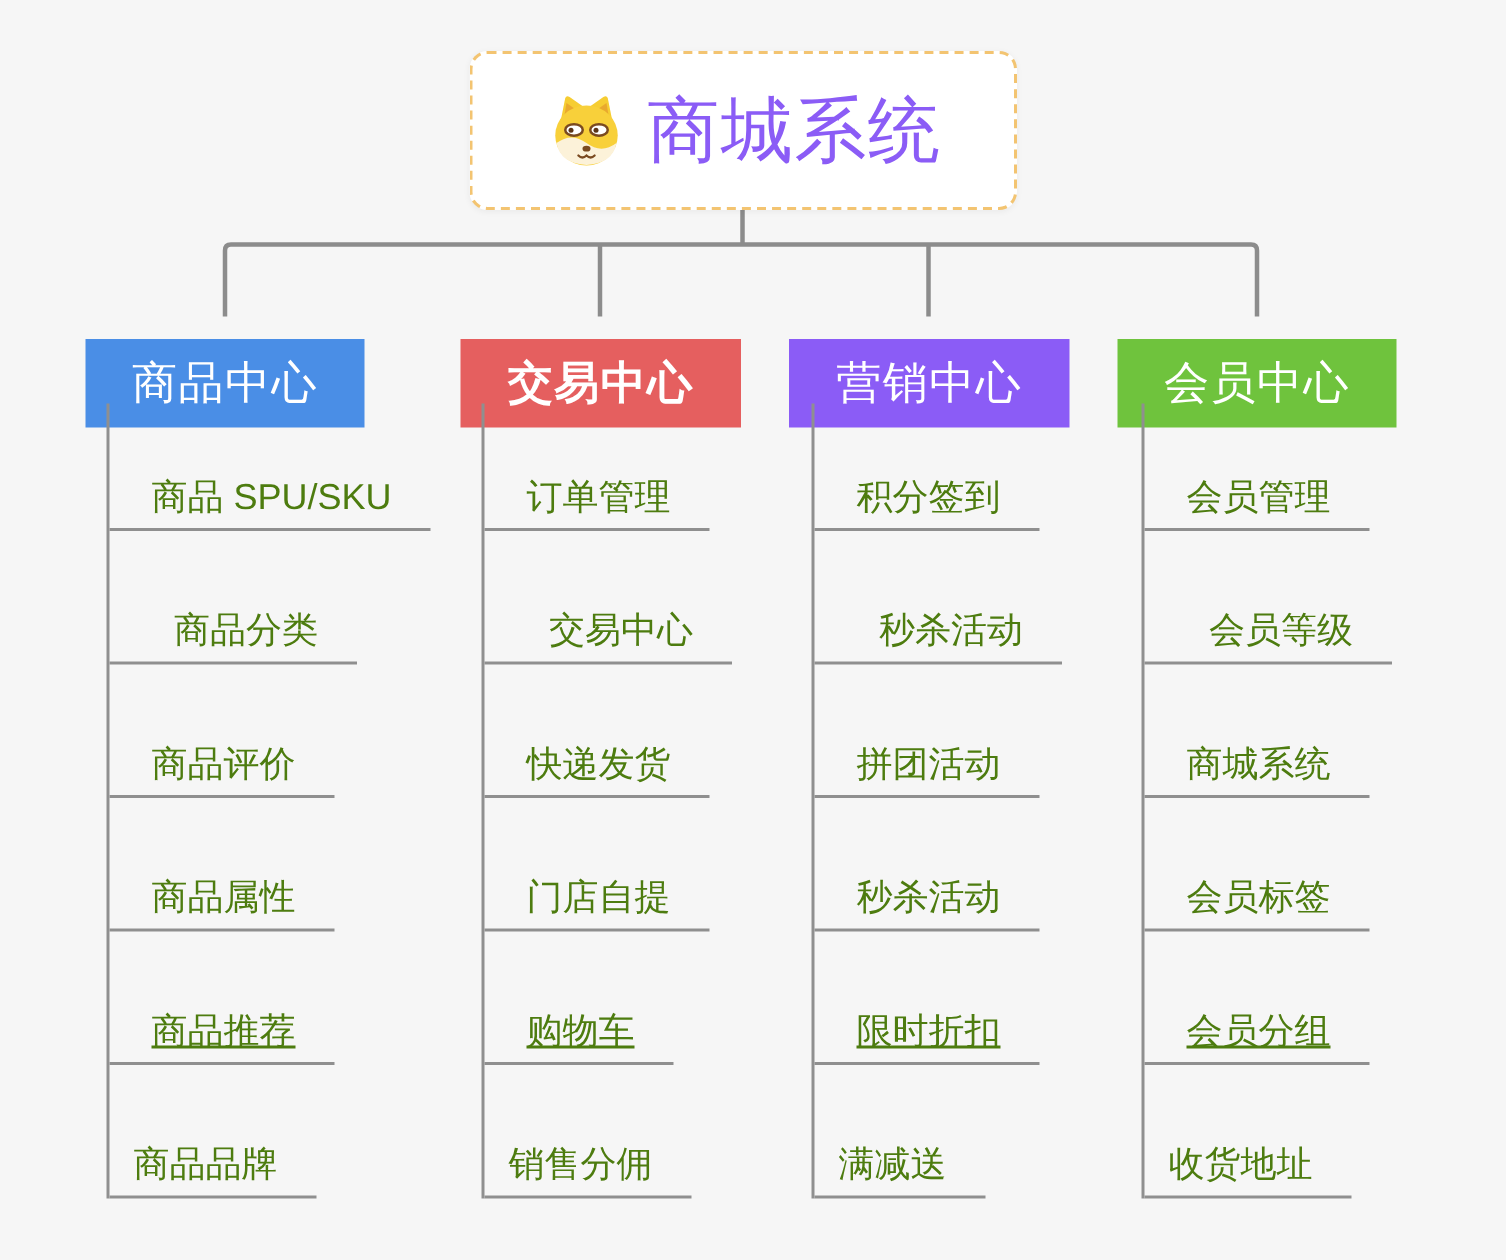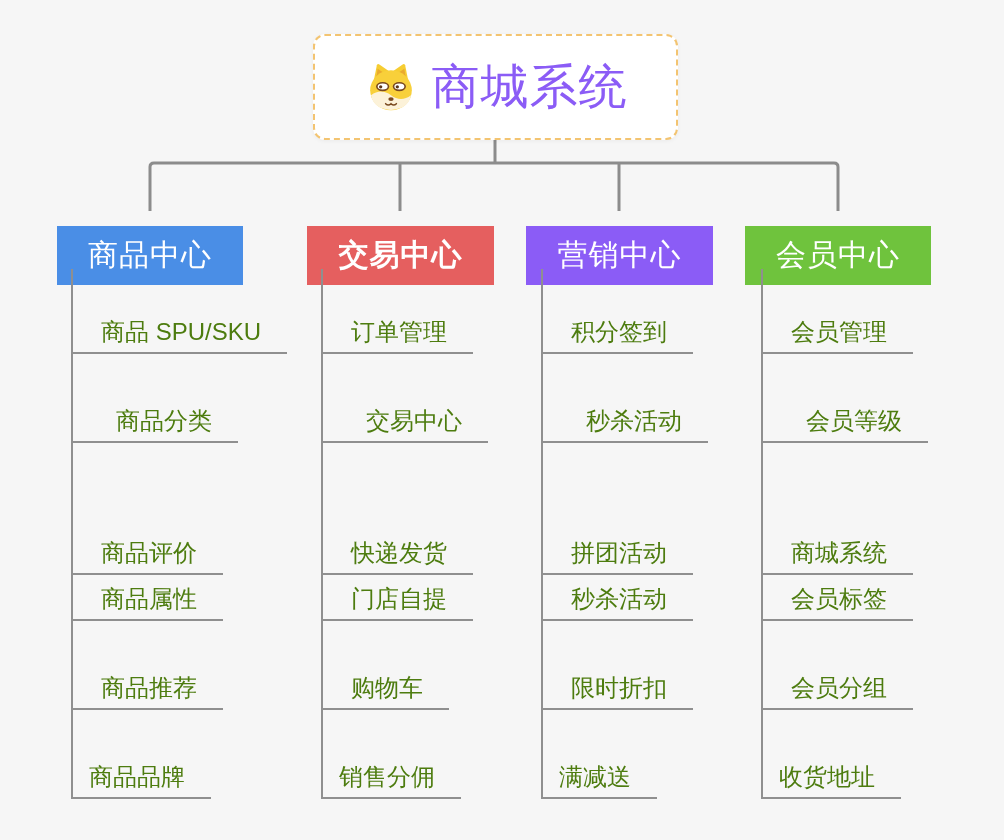--- a/index.html
+++ b/index.html
@@ -41,22 +41,22 @@
     border-left:2px solid #8f8f8f;
   }
   .c0 { left:71px; }  .c1 { left:321px; }  .c2 { left:541px; }  .c3 { left:761px; }
 
   .item {
     position:absolute; left:0; white-space:nowrap;
     font-size:24px; line-height:28px; color:#4d7c0f;
     padding:0 26px 6px 28px;
     border-bottom:2px solid #8f8f8f; cursor:pointer;
   }
-  .i0 { top:49px; } .i1 { top:138px;padding-left:43px; } .i2 { top:227px;margin-top:43px; }
-  .i3 { top:316px; } .i4 { top:405px; } .i5 { top:494px;padding-left:16px; }
+  .i0 { top:49px; } .i1 { top:138px;padding-left:43px; } .i2 { top:227px; }
+  .i3 { top:316px; } .i4 { top:405px;text-decoration:underline; } .i5 { top:494px;padding-left:16px; }
 </style>
 </head>
 <body>
 
 <div class="canvas">
 
   <svg class="connectors" viewBox="0 0 1004 840" fill="none" stroke="#8c8c8c" stroke-width="3">
     <path d="M495 140 V163"></path>
     <path d="M150 211 V167 Q150 163 154 163 H834 Q838 163 838 167 V211"></path>
     <path d="M400 163 V211"></path>

